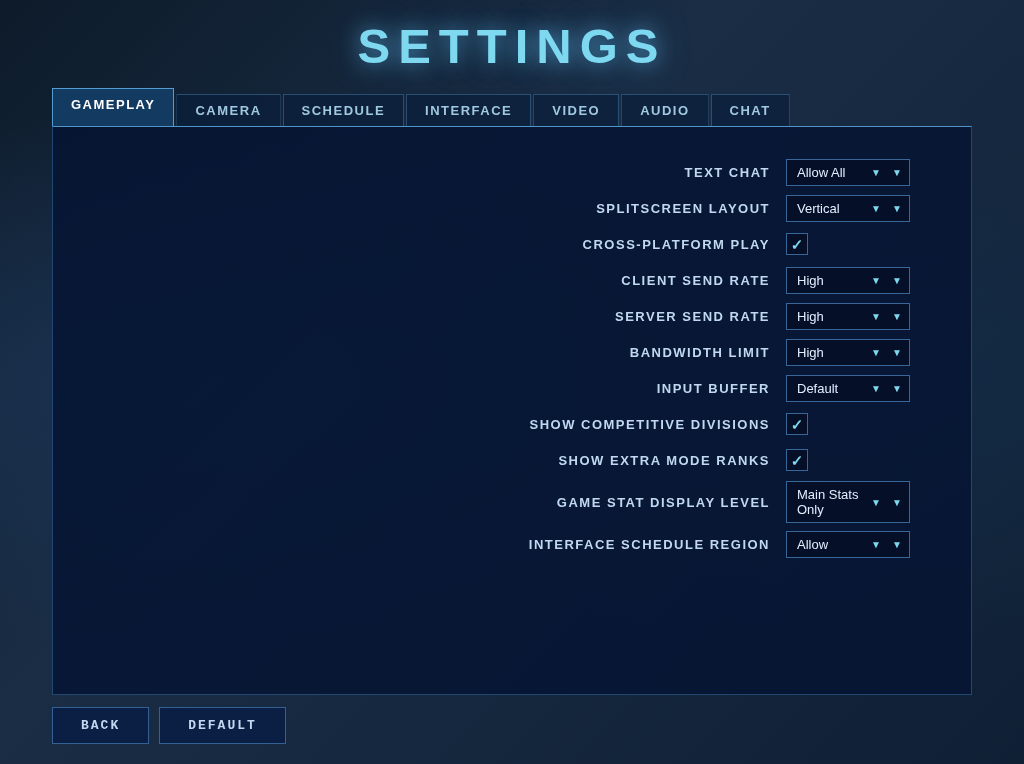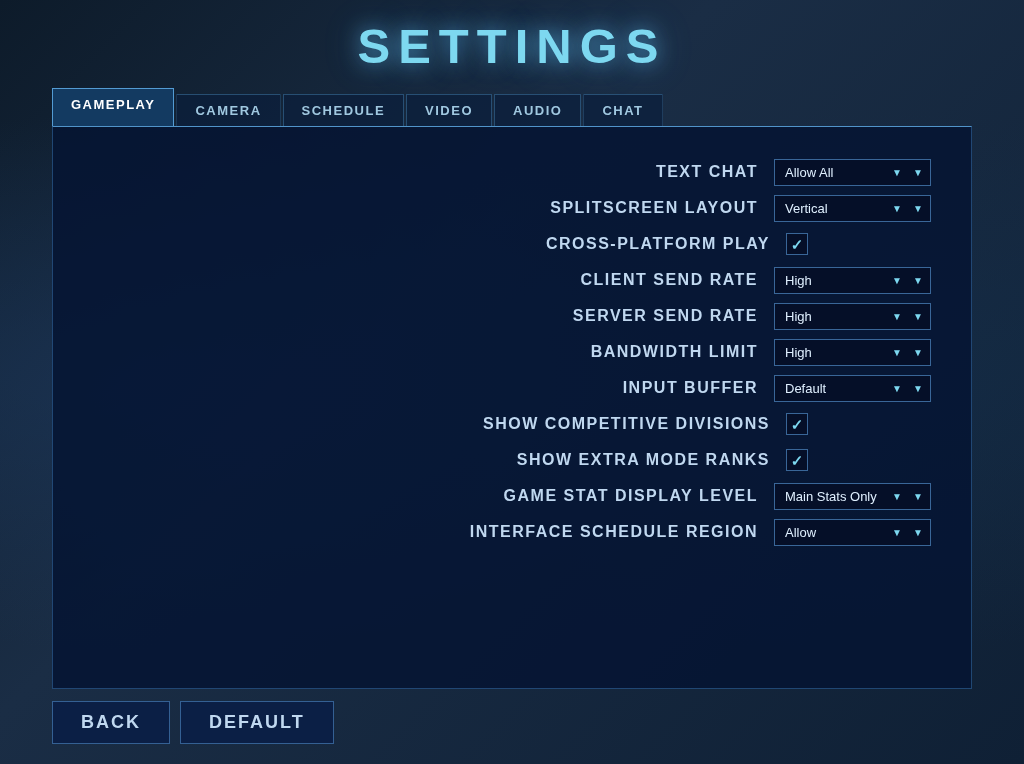--- a/index.html
+++ b/index.html
@@ -105,21 +105,21 @@
 
     .setting-row {
       display: flex;
       align-items: center;
       justify-content: flex-end;
       gap: 16px;
       min-height: 30px;
     }
 
     .setting-label {
-      font-size: 16px;
+      font-size: 13px;
       font-weight: bold;
       letter-spacing: 1.5px;
       color: #c0d8f0;
       text-align: right;
       min-width: 260px;
     }
 
     .setting-control {
       min-width: 145px;
       display: flex;
@@ -141,21 +141,21 @@
       font-size: 10px;
       pointer-events: none;
     }
 
     .dropdown-box {
       background: rgba(5,15,40,0.95);
       border: 1px solid rgba(80,140,200,0.7);
       color: #e0f0ff;
       font-size: 13px;
       padding: 5px 28px 5px 10px;
-      width: 157px;
+      width: 124px;
       display: flex;
       align-items: center;
       justify-content: space-between;
       cursor: pointer;
       position: relative;
     }
 
     .dropdown-box .arrow {
       color: #7dd8f0;
       font-size: 10px;
@@ -187,43 +187,45 @@
     .bottom-bar {
       width: 100%;
       max-width: 920px;
       display: flex;
       gap: 10px;
       margin-top: 12px;
     }
 
     .btn {
       padding: 10px 28px;
-      font-size: 18px;
+      font-size: 13px;
       font-weight: bold;
       letter-spacing: 2px;
       color: #c0d8f0;
       background: rgba(10,30,70,0.9);
       border: 1.5px solid rgba(80,140,200,0.6);
       cursor: pointer;
+      font-family: Liberation Mono, monospace;
     }
   </style>
 </head>
 <body>
 
 <div class="bg"></div>
 <div class="bg-overlay"></div>
 
 <div class="main-container">
   <h1 class="title">SETTINGS</h1>
 
   <div class="tabs-row">
 
   <div class="tab active">GAMEPLAY</div>
       <div class="tab">CAMERA</div>
       <div class="tab">SCHEDULE</div>
+      <div class="tab">INTERFACE</div>
       <div class="tab">VIDEO</div>
       <div class="tab">AUDIO</div>
       <div class="tab">CHAT</div>
     </div>
 
   <div class="content-panel">
     <div class="settings-grid">
 
     <div class="setting-row">
           <span class="setting-label">TEXT CHAT</span>

